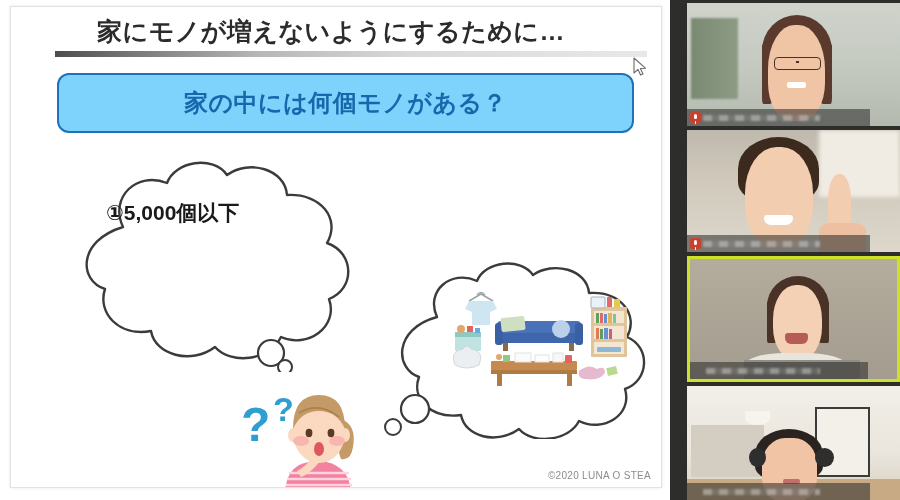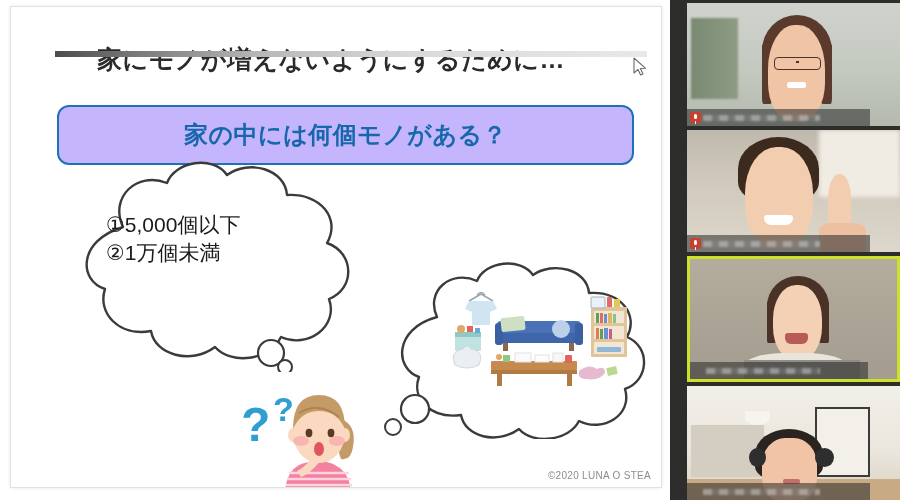--- a/index.html
+++ b/index.html
@@ -16,41 +16,40 @@
     position:absolute;left:10px;top:6px;width:652px;height:482px;background:#ffffff;
     border:1px solid #e2e2e2;box-shadow:0 0 3px rgba(0,0,0,.10);box-sizing:border-box;
     overflow:hidden;
   }
 
   
   #slide-title{
     position:absolute;left:0;top:8px;width:640px;text-align:center;
     font-size:25px;font-weight:bold;color:#2b2b2b;letter-spacing:.5px;
     white-space:nowrap;
-    margin-top:28px;
   }
   #title-rule{
     position:absolute;left:44px;top:44px;width:592px;height:6px;
     background:linear-gradient(to right,#4d4d4d 0%,#7a7a7a 14%,#b6b6b6 34%,#d9d9d9 60%,#e8e8e8 100%);
   }
 
   
   #question-box{
     position:absolute;left:46px;top:66px;width:577px;height:60px;
-    border:2.5px solid #1f72b8;border-radius:12px;background:#c4b5fd;box-sizing:border-box;
-    display:flex;align-items:center;justify-content:center;margin-top:32px;
+    border:2.5px solid #1f72b8;border-radius:12px;background:#7dd3fc;box-sizing:border-box;
+    display:flex;align-items:center;justify-content:center;
   }
   #question-text{font-size:24px;font-weight:bold;color:#1767ad;letter-spacing:.5px;white-space:nowrap;}
 
   
   .bubble-svg{position:absolute;pointer-events:none;}
   #opt-bubble{left:52px;top:150px;}
   #opt-list{
-    position:absolute;left:95px;top:204px;width:240px;
-    font-size:21px;font-weight:normal;color:#1a1a1a;line-height:1.33;letter-spacing:0px;
+    position:absolute;left:95px;top:192px;width:240px;
+    font-size:21px;font-weight:bold;color:#1a1a1a;line-height:1.33;letter-spacing:0px;
   }
   #opt-list div{white-space:nowrap;}
 
   
   #room-bubble{left:370px;top:252px;}
 
   
   .room{position:absolute;}
   #room-art{left:430px;top:278px;width:190px;height:105px;}
 
@@ -179,21 +178,20 @@
                  C206 204 168 208 152 190
                  C128 208 92 198 88 174
                  C56 180 34 156 42 132
                  C16 124 14 84 60 70 Z" fill="#ffffff" stroke="#3b3b3b" stroke-width="2.4" stroke-linejoin="round"></path>
         <circle cx="208" cy="196" r="13" fill="#ffffff" stroke="#3b3b3b" stroke-width="2.2"></circle>
         <circle cx="222" cy="210" r="7" fill="#ffffff" stroke="#3b3b3b" stroke-width="2"></circle>
       </svg>
 
       <div id="opt-list">
         <div>①5,000個以下</div>
-        <div>②1万個未満</div>
       </div>
 
       <svg class="bubble-svg" id="room-bubble" width="268" height="180" viewBox="0 0 268 180">
         <path d="M56 58
                  C44 32 70 10 96 22
                  C104 2 140 -2 152 16
                  C172 2 206 10 208 34
                  C240 32 258 56 246 78
                  C270 88 268 122 244 130
                  C252 156 222 174 198 162

